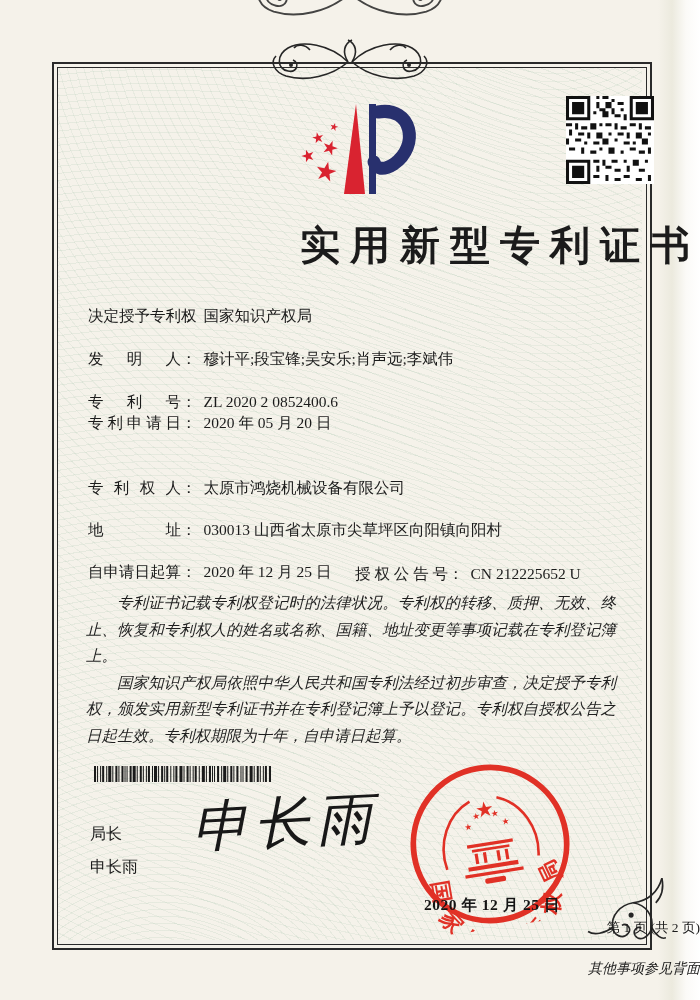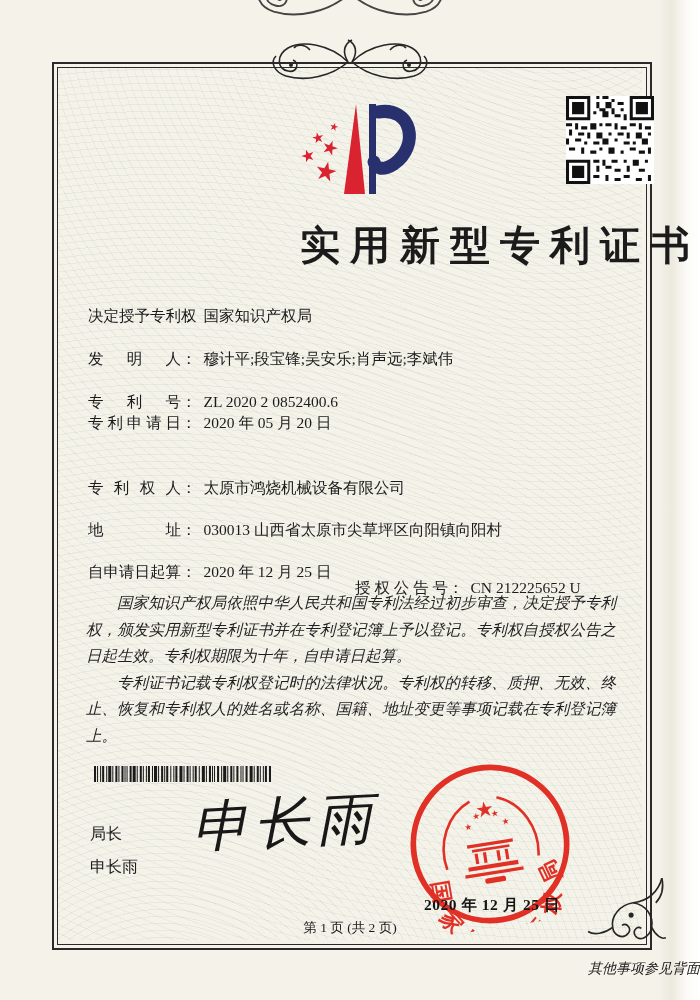--- a/index.html
+++ b/index.html
@@ -20,33 +20,33 @@
        background-image:
         repeating-radial-gradient(circle at 18% 115%, rgba(128,175,144,.13) 0 1px, transparent 1px 7px),
         repeating-radial-gradient(circle at 85% -15%, rgba(128,175,144,.11) 0 1px, transparent 1px 8px);}
   .abs{position:absolute;}
   .certno{left:84px;top:101px;font-size:15.5px;letter-spacing:1.5px;z-index:3;}
   .title{left:0;top:218px;width:100%;text-align:right;font-size:40px;font-weight:700;
        letter-spacing:10px;z-index:3;}
   .row{left:88px;width:535px;font-size:15.5px;z-index:3;white-space:nowrap;}
   .lbl{display:inline-block;width:93px;text-align:justify;text-align-last:justify;vertical-align:bottom;}
   .val{margin-left:7px;}
-  .pair2{position:absolute;left:267px;top:16px;}
+  .pair2{position:absolute;left:267px;top:2px;}
   .paras{left:86px;top:590px;width:530px;font-size:15.5px;line-height:26.5px;
        font-style:italic;z-index:3;color:#1f1f1f;}
   .paras p{margin:0;text-indent:2em;text-align:justify;}
   .sign-title{left:90px;top:824px;font-size:16px;z-index:3;}
   .sign-name{left:90px;top:857px;font-size:16px;z-index:3;}
   .signature{left:192px;top:786px;font-size:56px;z-index:4;font-style:italic;
        transform:rotate(-3deg);letter-spacing:6px;color:#181818;}
   .seal{left:406px;top:760px;width:168px;height:168px;z-index:4;
        transform:rotate(-9deg);opacity:.93;}
   .seal-date{left:424px;top:895px;font-size:15.5px;font-weight:700;z-index:5;color:#141414;
        letter-spacing:.5px;}
-  .page-no{left:0;top:919px;width:100%;text-align:center;font-size:13.5px;z-index:3;}
+  .page-no{left:0;top:919px;width:100%;text-align:right;font-size:13.5px;z-index:3;}
   .back-note{left:0;top:960px;width:100%;text-align:right;font-size:14px;z-index:3;
        font-style:italic;}
   .logo{left:272px;top:96px;width:156px;height:110px;z-index:3;}
   .qr{left:566px;top:96px;width:88px;height:88px;z-index:3;}
   .barcode{left:94px;top:766px;width:178px;height:16px;z-index:3;}
   .orn-top{left:250px;top:36px;width:200px;height:52px;z-index:2;}
   .orn-topedge{left:150px;top:-36px;width:400px;height:62px;z-index:2;opacity:.85;}
   .orn-corner{left:586px;top:874px;width:80px;height:74px;z-index:2;}
   svg{display:block;width:100%;height:100%;}
 </style>
@@ -149,22 +149,22 @@
     <span class="lbl">地址</span><span>：</span><span class="val">030013  山西省太原市尖草坪区向阳镇向阳村</span>
   </div>
   <div class="abs row" style="top:562px">
     <span class="lbl">自申请日起算</span><span>：</span><span class="val">2020 年 12 月 25 日</span>
     <span class="pair2">
       <span class="lbl">授权公告号</span><span>：</span><span class="val">CN 212225652 U</span>
     </span>
   </div>
 
   <div class="abs paras">
+    <p>专利证书记载专利权登记时的法律状况。专利权的转移、质押、无效、终止、恢复和专利权人的姓名或名称、国籍、地址变更等事项记载在专利登记簿上。</p>
     <p>国家知识产权局依照中华人民共和国专利法经过初步审查，决定授予专利权，颁发实用新型专利证书并在专利登记簿上予以登记。专利权自授权公告之日起生效。专利权期限为十年，自申请日起算。</p>
-    <p>专利证书记载专利权登记时的法律状况。专利权的转移、质押、无效、终止、恢复和专利权人的姓名或名称、国籍、地址变更等事项记载在专利登记簿上。</p>
   </div>
 
   <div class="abs barcode">
     <svg viewBox="0 0 175 15" preserveAspectRatio="none">
       <path fill="#1a1a1a" d="M0 0h2v15H0z M3 0h1v15H3z M6 0h1v15H6z M8 0h2v15H8z M12 0h1v15h-1z M14 0h3v15h-3z M18 0h1v15h-1z M21 0h2v15h-2z M24 0h1v15h-1z M27 0h2v15h-2z M30 0h1v15h-1z M32 0h1v15h-1z M35 0h2v15h-2z M38 0h3v15h-3z M42 0h1v15h-1z M45 0h2v15h-2z M48 0h1v15h-1z M51 0h1v15h-1z M53 0h2v15h-2z M57 0h1v15h-1z M59 0h3v15h-3z M63 0h1v15h-1z M66 0h2v15h-2z M69 0h1v15h-1z M71 0h2v15h-2z M75 0h1v15h-1z M78 0h1v15h-1z M80 0h2v15h-2z M84 0h3v15h-3z M88 0h1v15h-1z M91 0h2v15h-2z M94 0h1v15h-1z M97 0h1v15h-1z M99 0h2v15h-2z M103 0h1v15h-1z M106 0h3v15h-3z M110 0h1v15h-1z M113 0h2v15h-2z M116 0h1v15h-1z M118 0h1v15h-1z M121 0h2v15h-2z M125 0h1v15h-1z M127 0h3v15h-3z M131 0h1v15h-1z M134 0h2v15h-2z M137 0h1v15h-1z M140 0h2v15h-2z M144 0h1v15h-1z M146 0h1v15h-1z M149 0h2v15h-2z M153 0h3v15h-3z M157 0h1v15h-1z M160 0h2v15h-2z M163 0h1v15h-1z M166 0h1v15h-1z M168 0h2v15h-2z M172 0h2v15h-2z"></path>
     </svg>
   </div>
 
   <div class="abs sign-title">局长</div>
   <div class="abs sign-name">申长雨</div>

